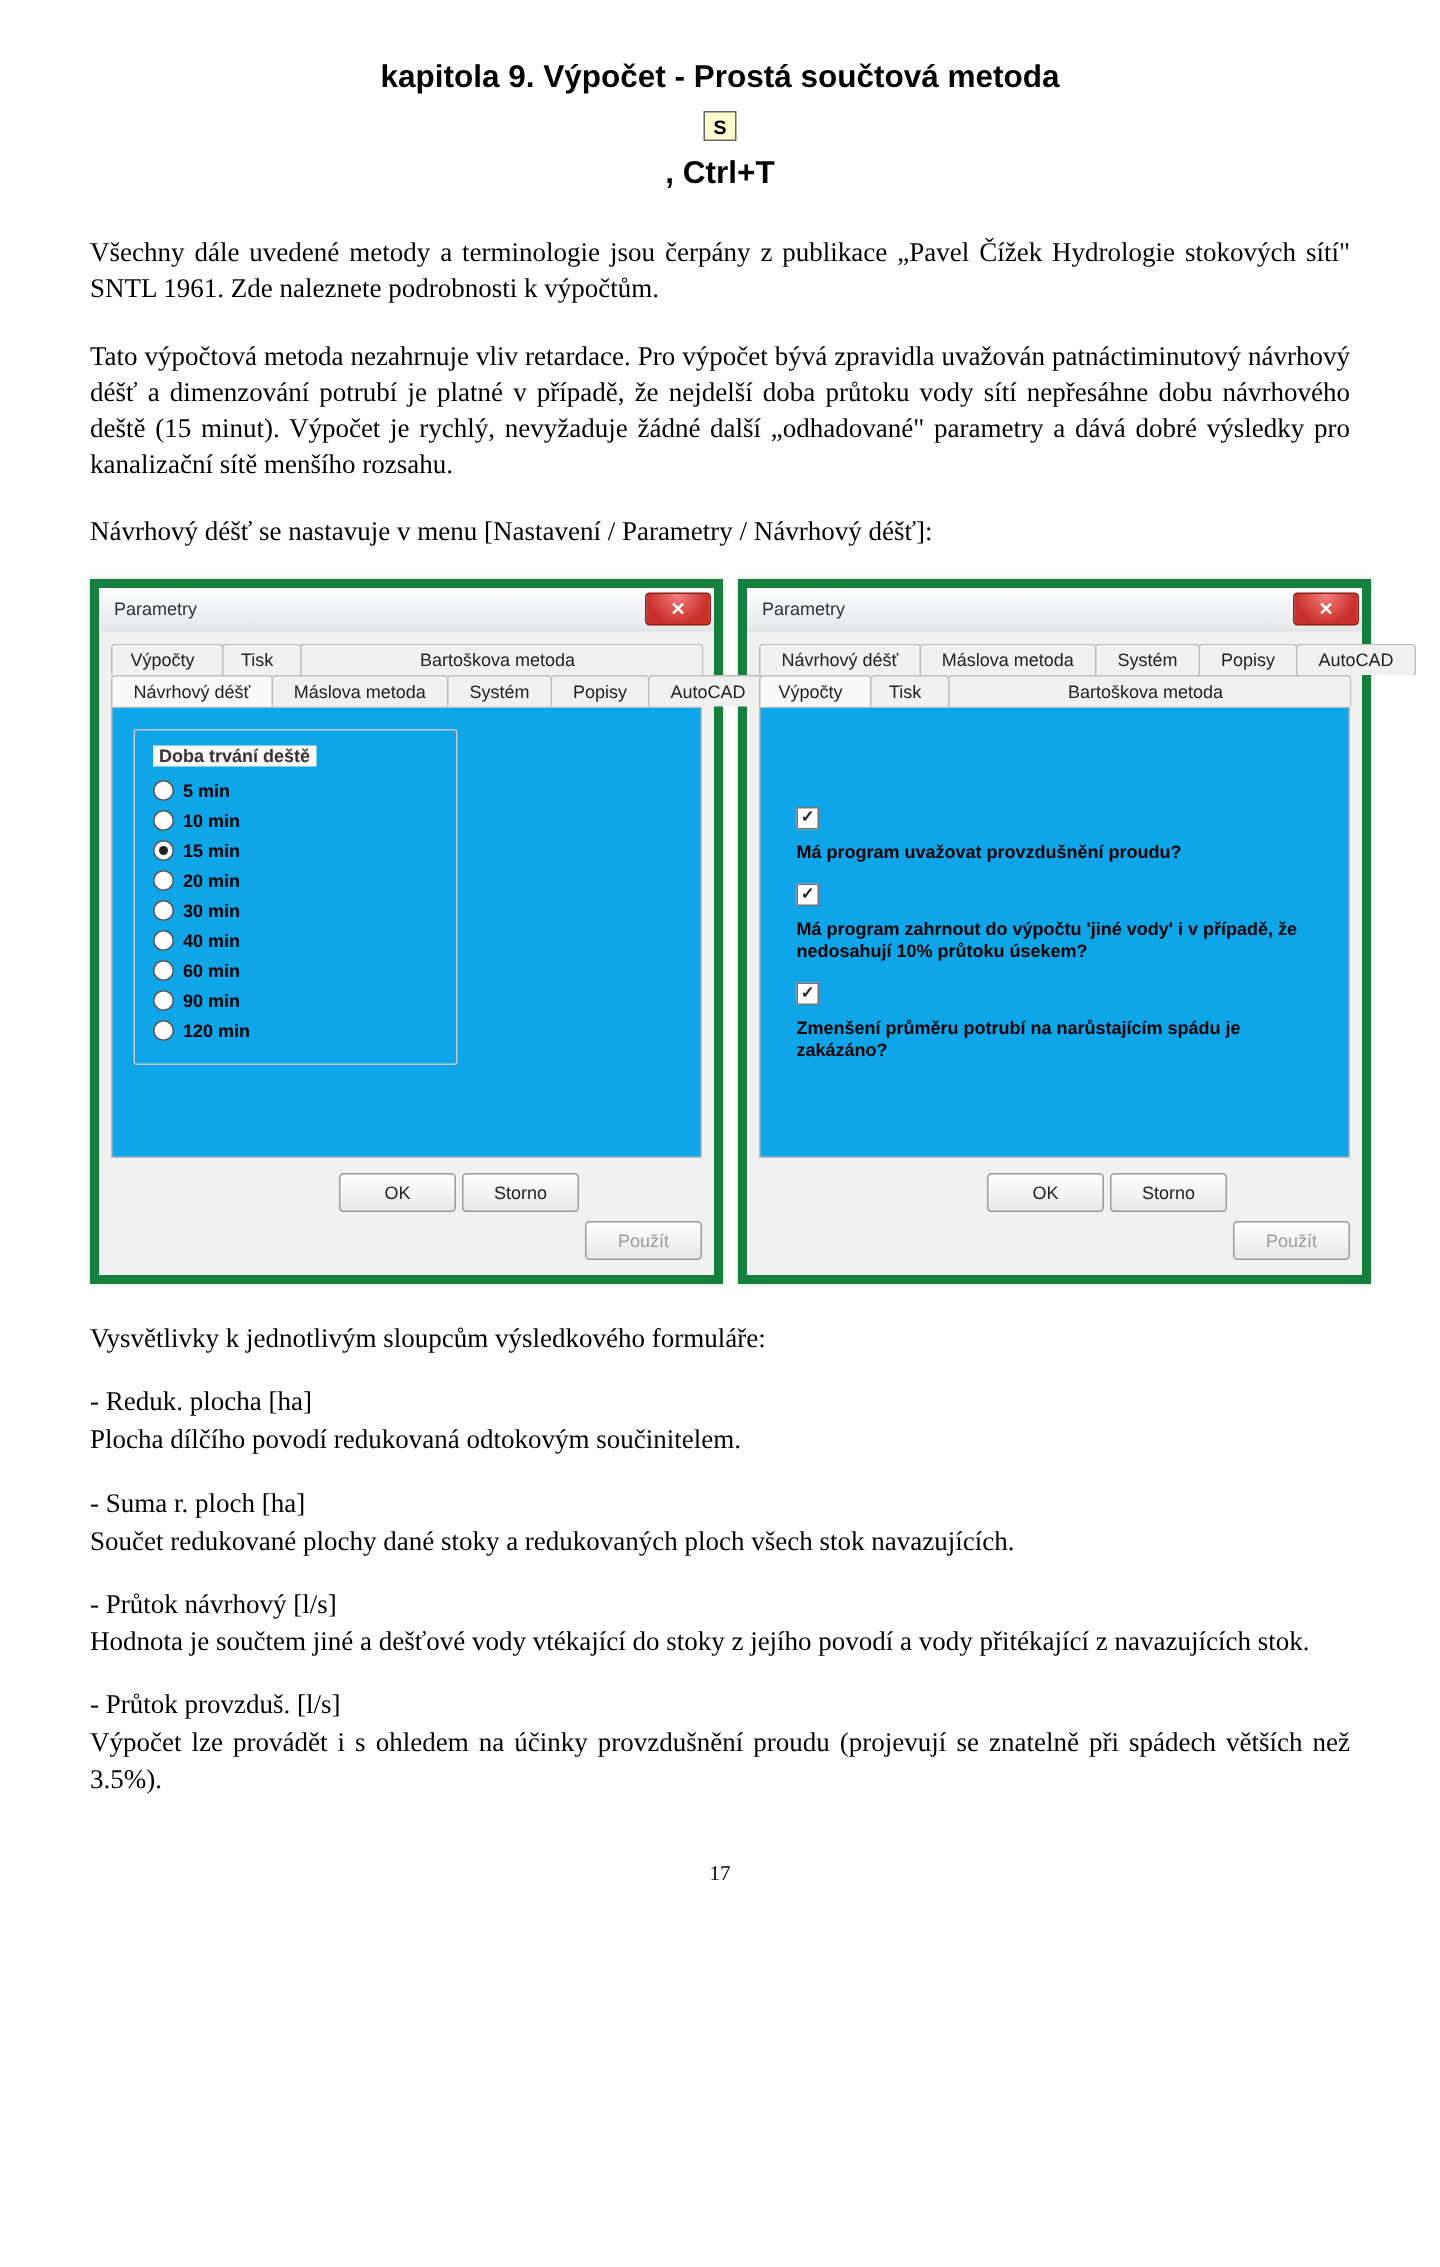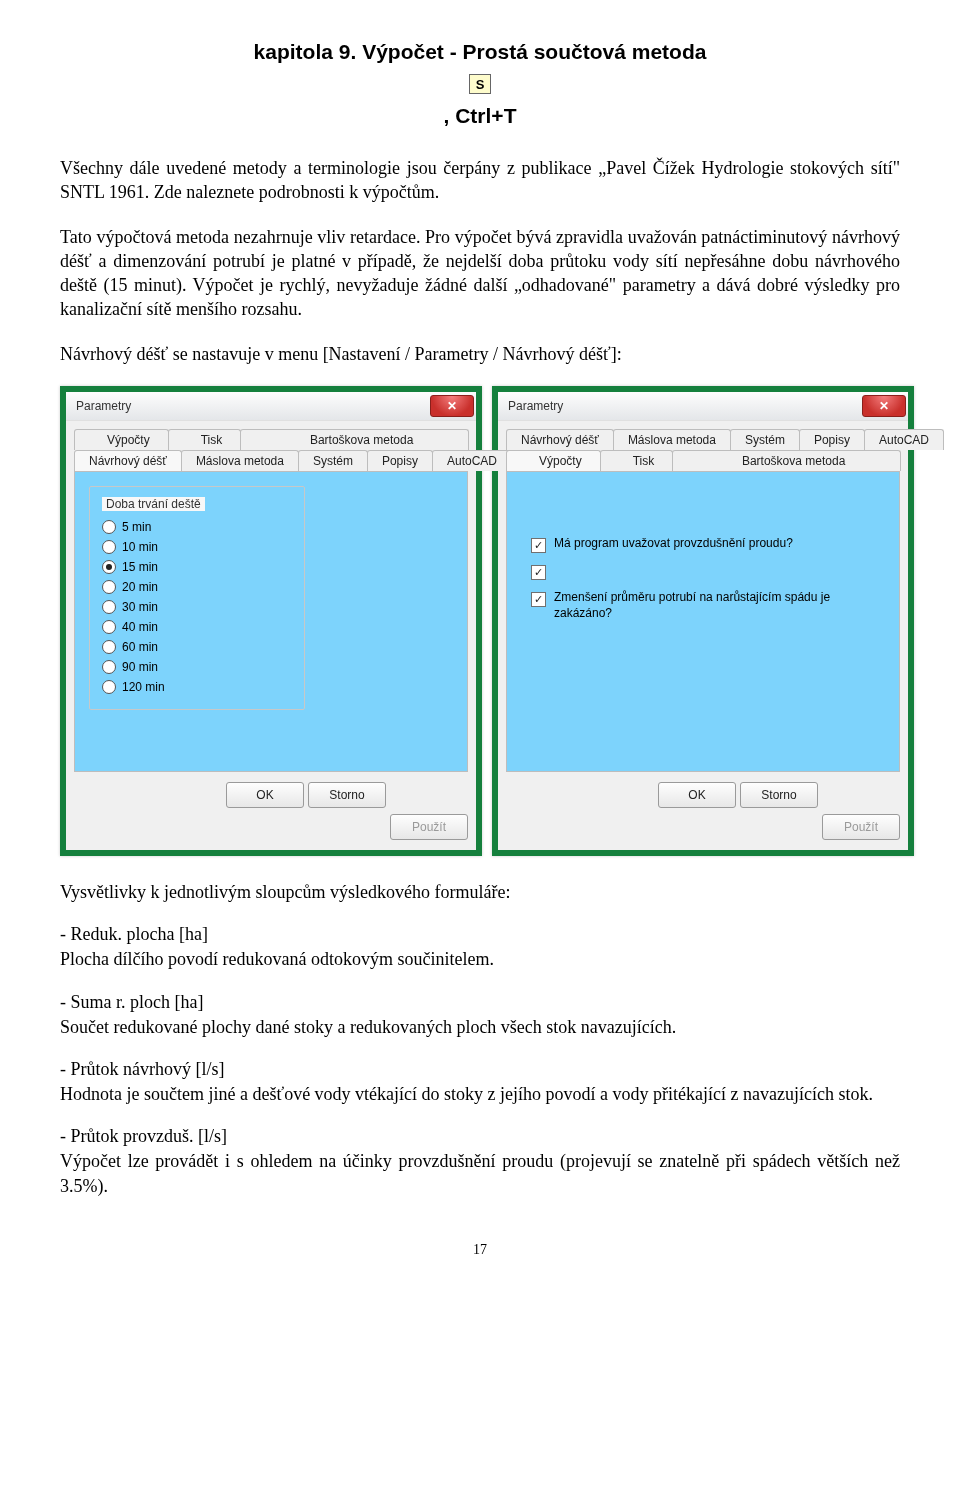--- a/index.html
+++ b/index.html
@@ -96,28 +96,29 @@
     background: #f0f0f0;
     color: #222;
     margin-right: -1px;
     position: relative;
     white-space: nowrap;
   }
   .tab.active {
     background: #f8f8f8;
     z-index: 2;
   }
-  .tab.sep-mark { padding-left:32px; padding-right:18px;}
+  .tab.sep-mark { padding-left:12px; padding-right:18px;}
   .tab-body {
     border: 1px solid #bdbdbd;
     border-top: none;
-    background: #7dd3fc;
+    background: #0ea5e9;
     min-height: 300px;
     padding: 14px 2px 10px 14px;
     box-sizing: border-box;
+    font-weight: bold;
   }
   .groupbox {
     border: 1px solid #c8c8c8;
     border-radius: 2px;
     padding: 10px 12px 12px 12px;
     width: 190px;
   }
   .group-title {
     font-size: 12px;
     color: #333;
@@ -149,20 +150,21 @@
     height: 6px;
     border-radius: 50%;
     background: #222;
   }
   .check-row {
     display: flex;
     align-items: flex-start;
     gap: 8px;
     padding: 10px 6px 0 10px;
     line-height: 1.3;
+    flex-direction: column;
   }
   .checkbox {
     margin-top: 2px;
     width: 13px;
     height: 13px;
     border: 1px solid #707070;
     background: #fff;
     display: inline-flex;
     align-items: center;
     justify-content: center;
@@ -313,20 +315,21 @@
         <div class="tab sep-mark"><span>Tisk</span></div>
         <div class="tab sep-mark" style="flex:1;text-align:center"><span>Bartoškova metoda</span></div>
       </div>
       <div class="tab-body">
         <div class="check-row" style="margin-top:40px">
           <span class="checkbox checked"></span>
           <span>Má program uvažovat provzdušnění proudu?</span>
         </div>
         <div class="check-row">
           <span class="checkbox checked"></span>
+          <span>Má program zahrnout do výpočtu 'jiné vody' i v případě, že nedosahují 10% průtoku úsekem?</span>
         </div>
         <div class="check-row">
           <span class="checkbox checked"></span>
           <span>Zmenšení průměru potrubí na narůstajícím spádu je zakázáno?</span>
         </div>
       </div>
     </div>
     <div class="btn-row">
       <div class="btn">
           <span>OK</span>

